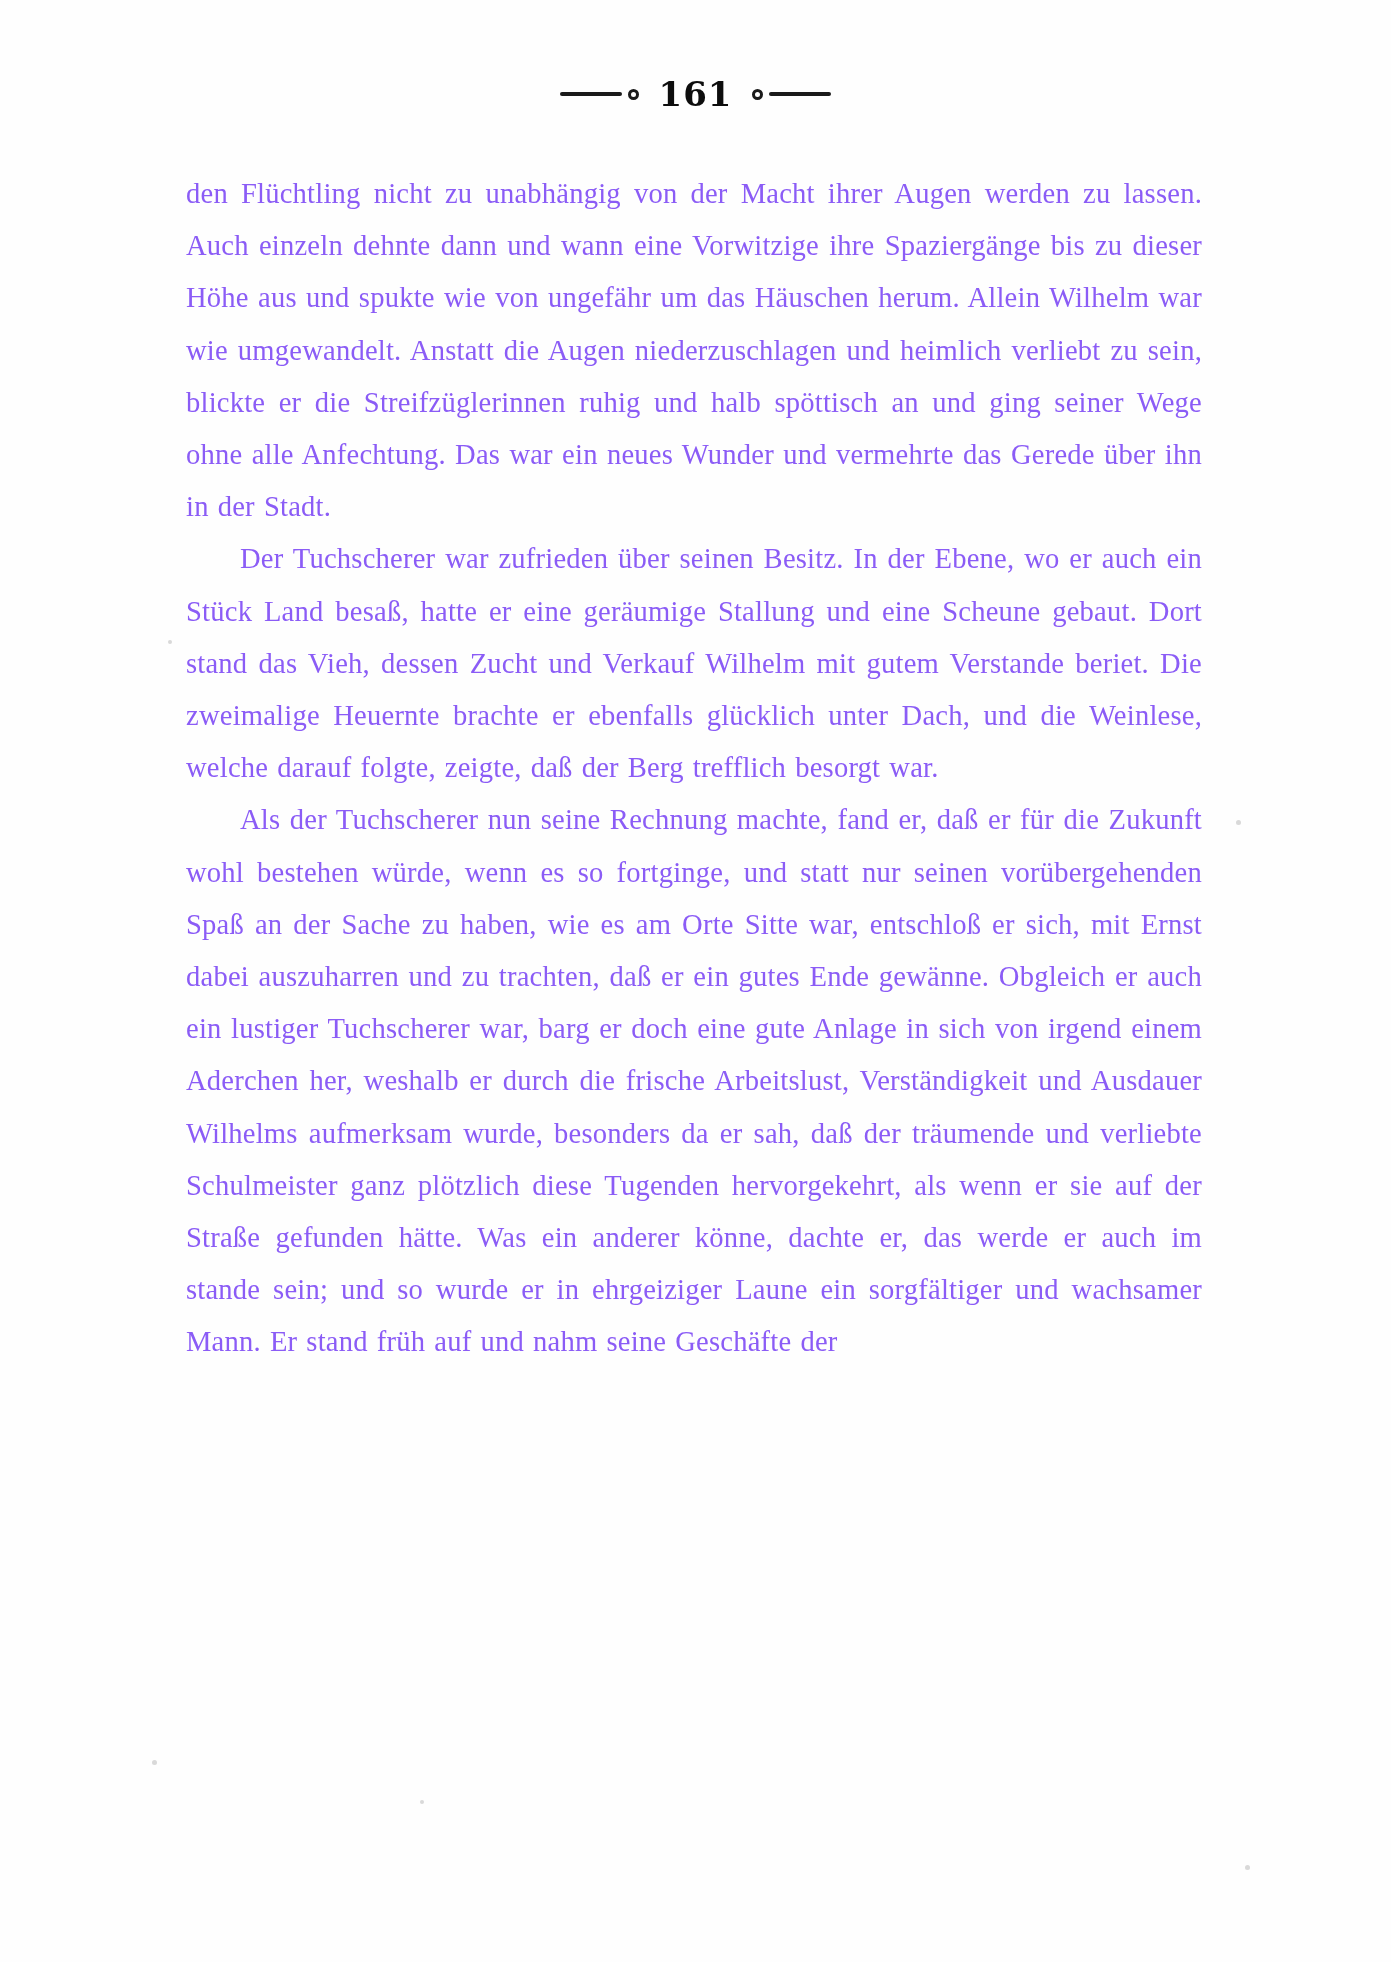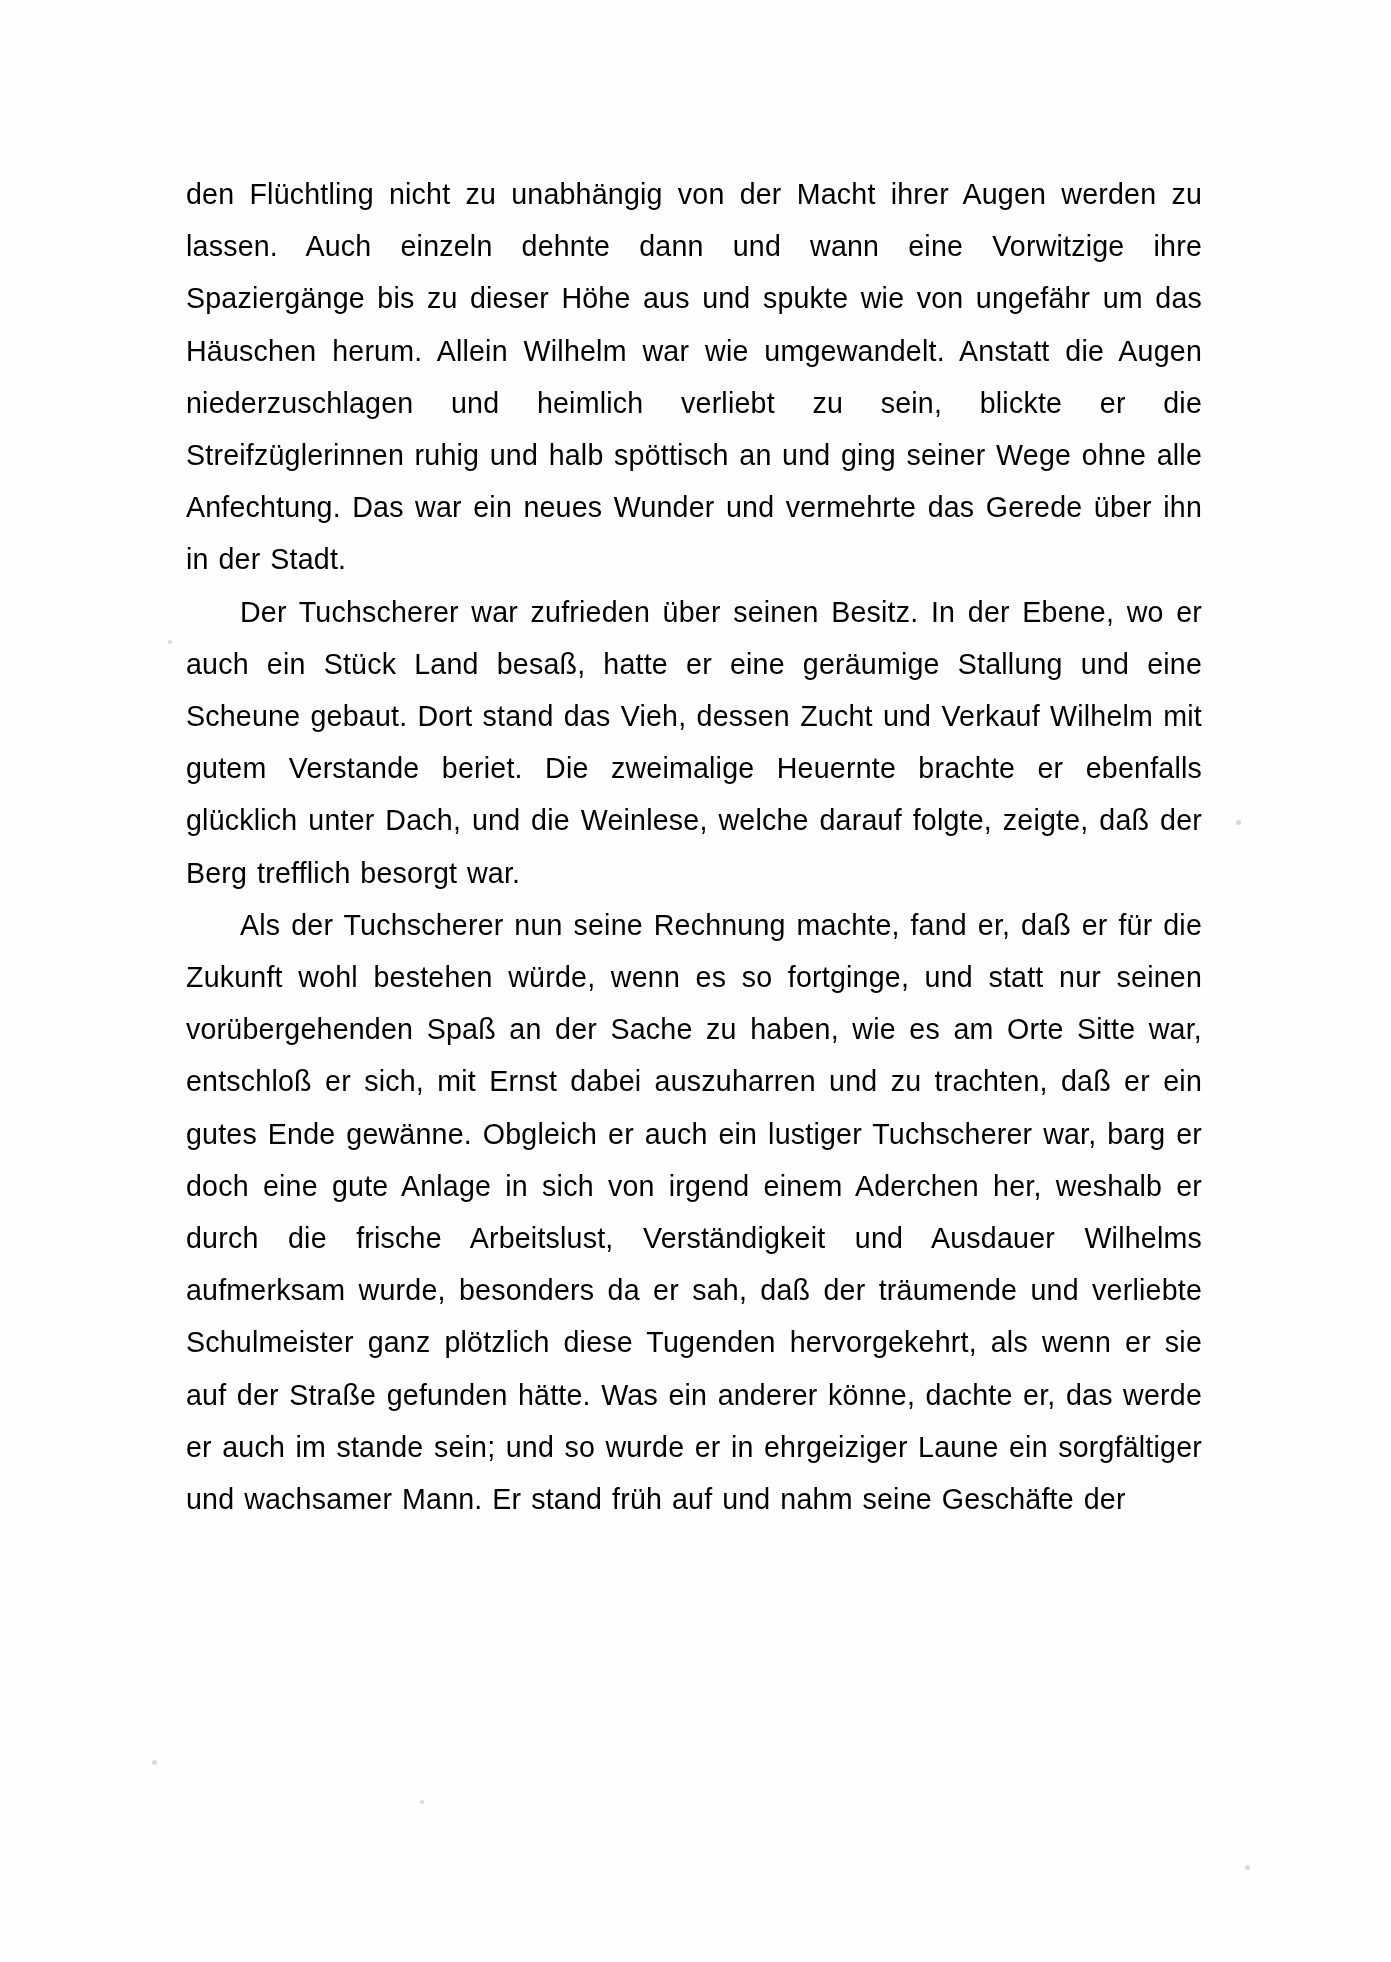--- a/index.html
+++ b/index.html
@@ -64,46 +64,57 @@
     padding: 0 6px;
   }
   .textblock {
     position: absolute;
     top: 168px;
     left: 186px;
     width: 1016px;
   }
   p.para {
     margin: 0;
-    font-family: Liberation Sans, sans-serif;
+    font-family: Liberation Serif, serif;
     font-size: 28.6px;
     line-height: 52.2px;
     text-align: justify;
     text-justify: inter-word;
     word-spacing: 0.06em;
     letter-spacing: 0.2px;
-    color: #000000;
+    color: #8b5cf6;
     -webkit-font-smoothing: antialiased;
   }
   p.para.indent {
     text-indent: 54px;
   }
   
   .speck {
     position: absolute;
     background: #b9b9b9;
     border-radius: 50%;
     opacity: 0.55;
   }
 </style>
 </head>
 <body>
 
 <div class="page">
 
+  <div class="header">
+    <span class="rule-left">
+      <span class="bar"></span>
+        <span class="dot"></span>
+    </span>
+    <span class="folio">161</span>
+    <span class="rule-right">
+      <span class="dot"></span>
+        <span class="bar"></span>
+    </span>
+  </div>
 
   <div class="textblock">
     <p class="para">den Flüchtling nicht zu unabhängig von der Macht ihrer Augen werden zu lassen. Auch einzeln dehnte dann und wann eine Vorwitzige ihre Spaziergänge bis zu dieser Höhe aus und spukte wie von ungefähr um das Häuschen herum. Allein Wilhelm war wie umgewandelt. Anstatt die Augen niederzuschlagen und heimlich verliebt zu sein, blickte er die Streifzüglerinnen ruhig und halb spöttisch an und ging seiner Wege ohne alle Anfechtung. Das war ein neues Wunder und vermehrte das Gerede über ihn in der Stadt.</p>
     <p class="para indent">Der Tuchscherer war zufrieden über seinen Besitz. In der Ebene, wo er auch ein Stück Land besaß, hatte er eine geräumige Stallung und eine Scheune gebaut. Dort stand das Vieh, dessen Zucht und Verkauf Wilhelm mit gutem Verstande beriet. Die zweimalige Heuernte brachte er ebenfalls glücklich unter Dach, und die Weinlese, welche darauf folgte, zeigte, daß der Berg trefflich besorgt war.</p>
     <p class="para indent">Als der Tuchscherer nun seine Rechnung machte, fand er, daß er für die Zukunft wohl bestehen würde, wenn es so fortginge, und statt nur seinen vorübergehenden Spaß an der Sache zu haben, wie es am Orte Sitte war, entschloß er sich, mit Ernst dabei auszuharren und zu trachten, daß er ein gutes Ende gewänne. Obgleich er auch ein lustiger Tuchscherer war, barg er doch eine gute Anlage in sich von irgend einem Aderchen her, weshalb er durch die frische Arbeitslust, Verständigkeit und Ausdauer Wilhelms aufmerksam wurde, besonders da er sah, daß der träumende und verliebte Schulmeister ganz plötzlich diese Tugenden hervorgekehrt, als wenn er sie auf der Straße gefunden hätte. Was ein anderer könne, dachte er, das werde er auch im stande sein; und so wurde er in ehrgeiziger Laune ein sorgfältiger und wachsamer Mann. Er stand früh auf und nahm seine Geschäfte der</p>
   </div>
 
   <span class="speck" style="left:168px; top:640px; width:4px; height:4px;"></span>
   <span class="speck" style="left:1236px; top:820px; width:5px; height:5px;"></span>
   <span class="speck" style="left:152px; top:1760px; width:5px; height:5px;"></span>

